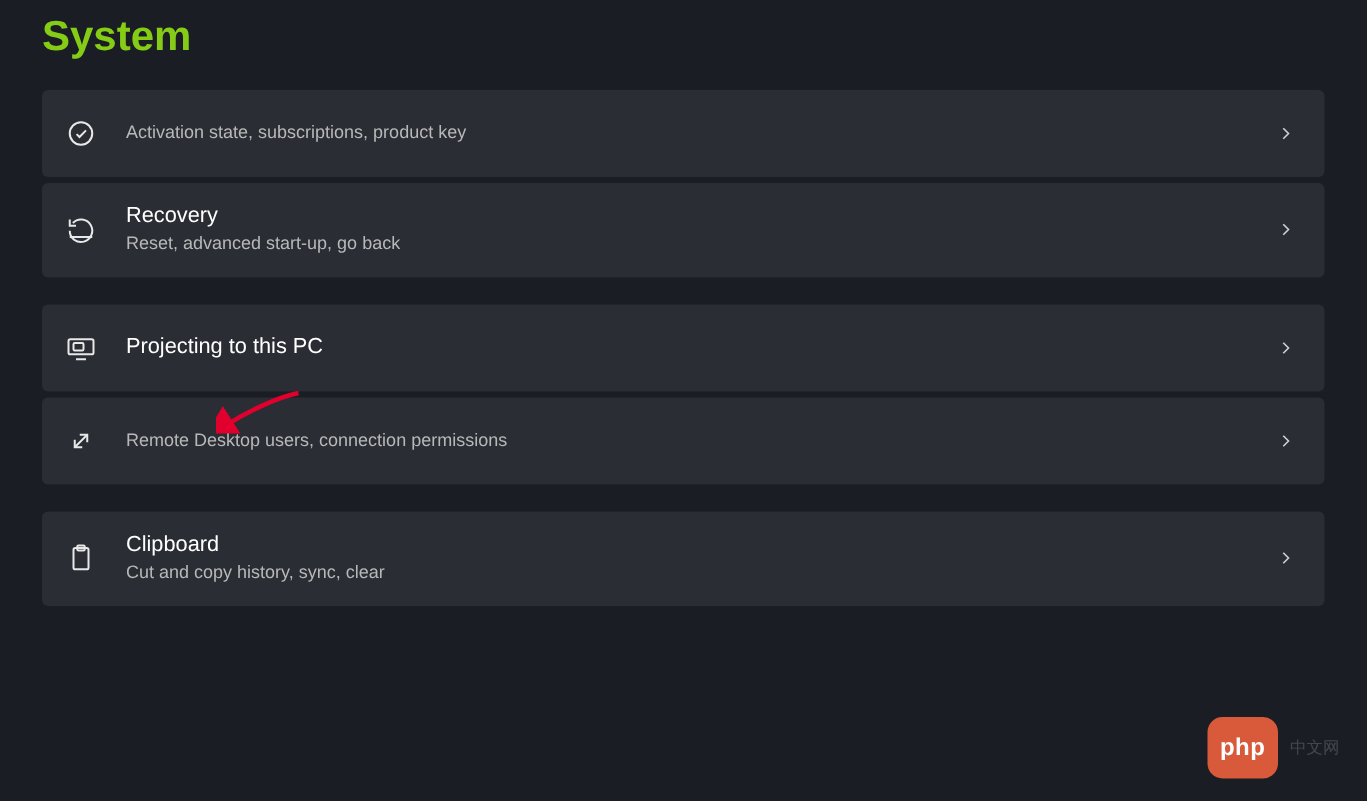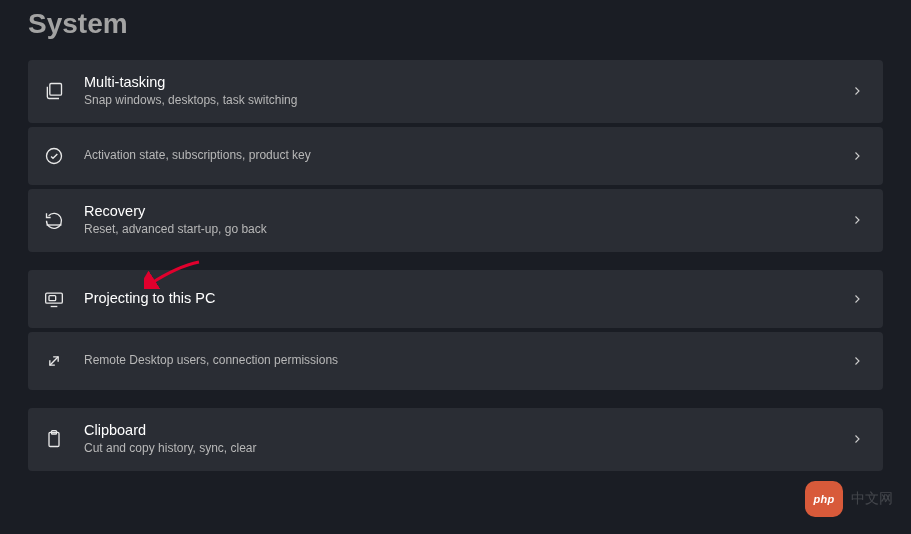--- a/index.html
+++ b/index.html
@@ -10,21 +10,21 @@
     height: 534px;
     overflow: hidden;
     color: #ffffff;
   }
   .page {
     padding: 8px 28px 0 28px;
   }
   .page-title {
     font-size: 28px;
     font-weight: 600;
-    color: #a3a3a3;
+    color: #84cc16;
     margin-bottom: 20px;
   }
   .list {
     display: flex;
     flex-direction: column;
     gap: 4px;
   }
   .item {
     background: #2a2d34;
     border-radius: 4px;
@@ -84,60 +84,42 @@
   
   .watermark {
     position: absolute;
     right: 18px;
     bottom: 26px;
     pointer-events: none;
   }
   .watermark-pill {
     background: #d85a3a;
     color: #fff;
-    font-size: 11px;
-    font-style: italic;
+    font-size: 16px;
     font-weight: 600;
     padding: 12px 8px;
     border-radius: 10px;
     letter-spacing: 0.3px;
   }
   .watermark-text {
     display: inline-block;
     margin-left: 4px;
     color: rgba(255,255,255,0.18);
-    font-size: 14px;
+    font-size: 11px;
     vertical-align: middle;
   }
 </style>
 </head>
 <body>
 
 <div class="page">
   <h1 class="page-title">System</h1>
 
   <div class="list">
 
-    <div class="item">
-      <span class="item-icon">
-        <svg viewBox="0 0 24 24" fill="none" stroke="currentColor" stroke-width="1.6">
-          <rect x="7" y="3" width="14" height="14" rx="1.5"></rect>
-          <path d="M4 7v12a2 2 0 0 0 2 2h12"></path>
-        </svg>
-      </span>
-      <div class="item-text">
-        <div class="item-title">Multi-tasking</div>
-        <div class="item-sub">Snap windows, desktops, task switching</div>
-      </div>
-      <span class="chevron">
-        <svg viewBox="0 0 24 24" fill="none" stroke="currentColor" stroke-width="2.2">
-            <path d="M9 5l7 7-7 7"></path>
-          </svg>
-      </span>
-    </div>
 
     <div class="item">
       <span class="item-icon">
         <svg viewBox="0 0 24 24" fill="none" stroke="currentColor" stroke-width="1.6">
           <circle cx="12" cy="12" r="9"></circle>
           <path d="M8.5 12.5l2.3 2.3L16 9.5"></path>
         </svg>
       </span>
       <div class="item-text">
         <div class="item-sub">Activation state, subscriptions, product key</div>

